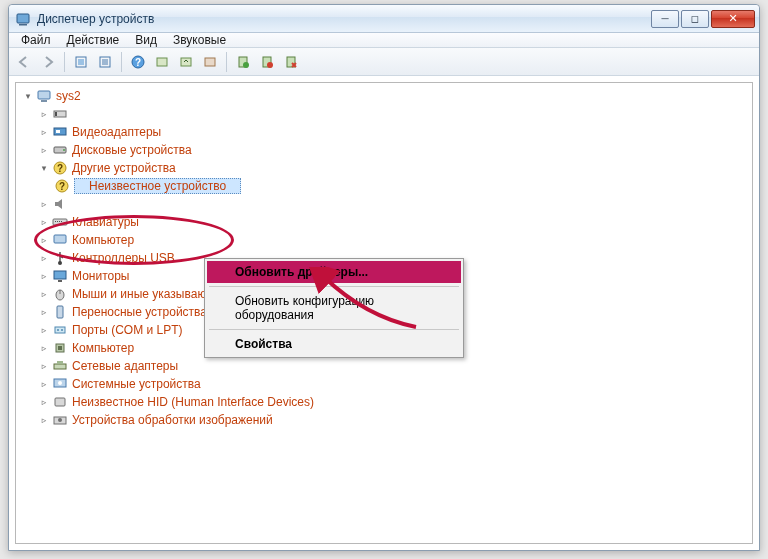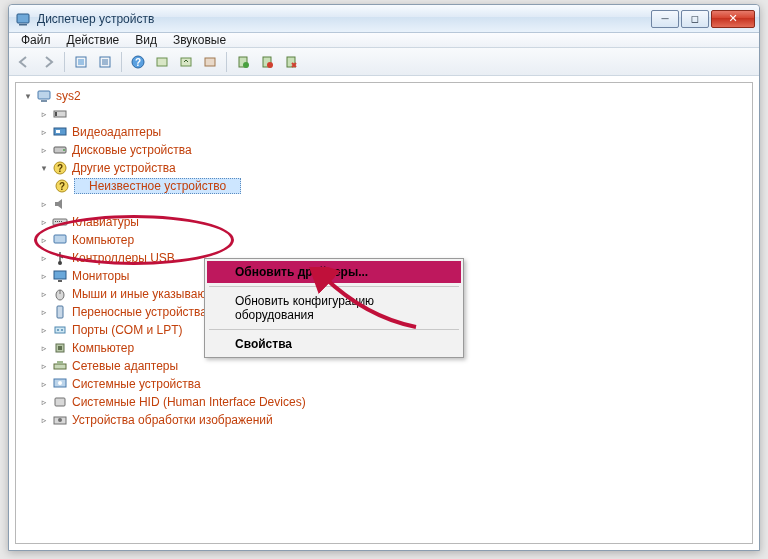--- a/index.html
+++ b/index.html
@@ -429,21 +429,21 @@
         <span class="tlabel">Системные устройства</span>
       </div>
 
       <div class="node indent1">
         <span class="expander">▹</span>
         <span class="ticon">
             <svg width="16" height="16" viewBox="0 0 16 16">
               <rect x="3" y="4" width="10" height="8" rx="1" fill="#d8d8d8" stroke="#707070"></rect>
             </svg>
           </span>
-        <span class="tlabel">Системные HID (Human Interface Devices)</span>
+        <span class="tlabel">Неизвестное HID (Human Interface Devices)</span>
       </div>
 
       <div class="node indent1">
         <span class="expander">▹</span>
         <span class="ticon">
             <svg width="16" height="16" viewBox="0 0 16 16">
               <rect x="2" y="5" width="12" height="7" fill="#d8d8d8" stroke="#707070"></rect>
               <circle cx="8" cy="8" r="2" fill="#707070"></circle>
             </svg>
           </span>

